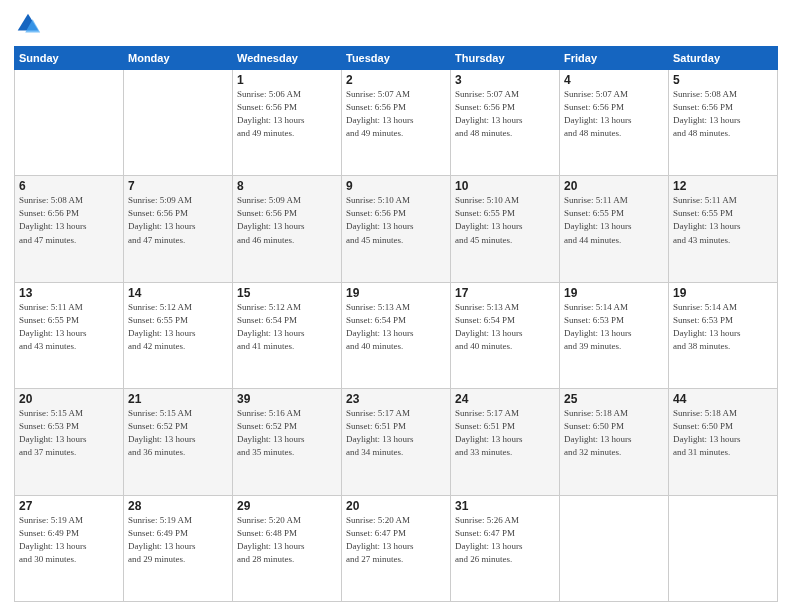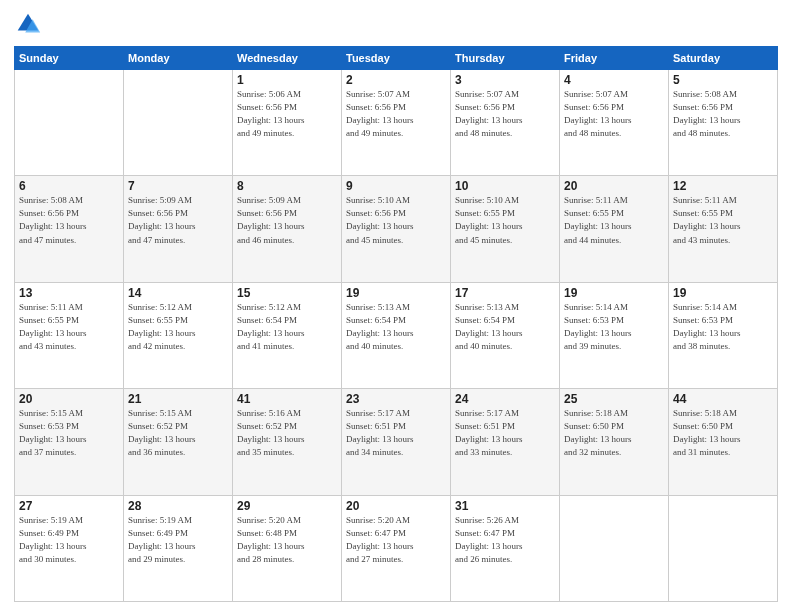--- a/index.html
+++ b/index.html
@@ -288,21 +288,21 @@
 and 37 minutes.</div>
           </td>
           <td>
             <span class="day-number">21</span>
             <div class="day-info" style="white-space: pre-line;">Sunrise: 5:15 AM
 Sunset: 6:52 PM
 Daylight: 13 hours
 and 36 minutes.</div>
           </td>
           <td>
-            <span class="day-number">41</span>
+            <span class="day-number">39</span>
             <div class="day-info" style="white-space: pre-line;">Sunrise: 5:16 AM
 Sunset: 6:52 PM
 Daylight: 13 hours
 and 35 minutes.</div>
           </td>
           <td>
             <span class="day-number">23</span>
             <div class="day-info" style="white-space: pre-line;">Sunrise: 5:17 AM
 Sunset: 6:51 PM
 Daylight: 13 hours

